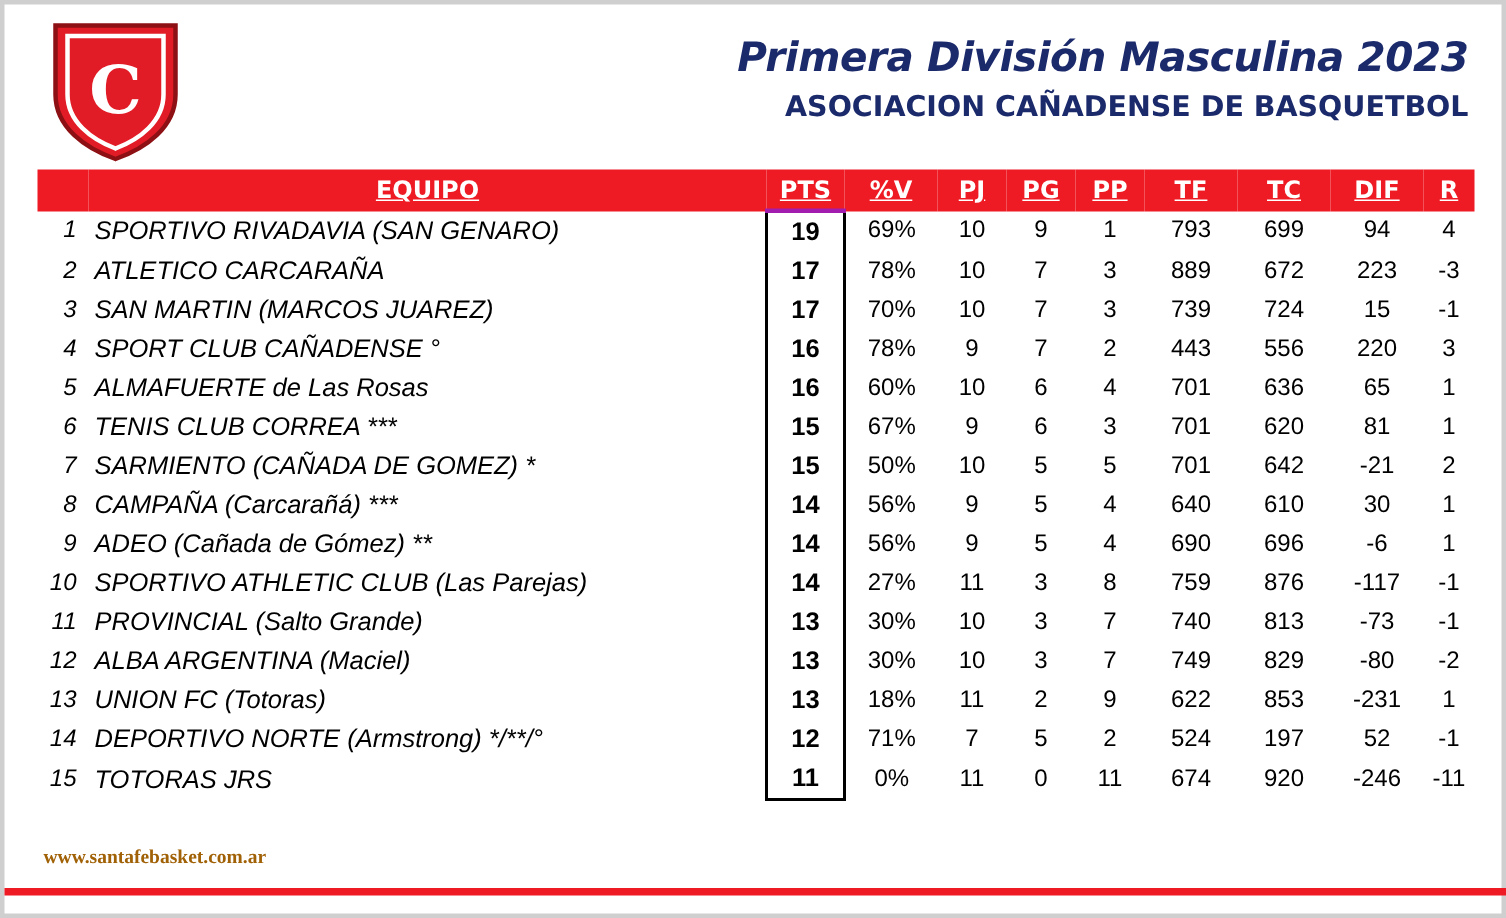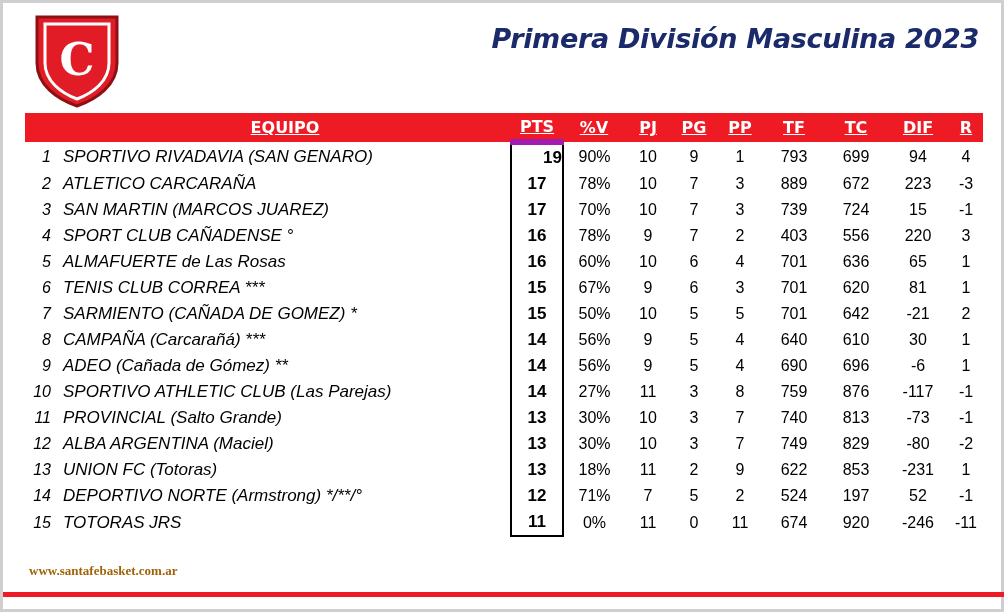--- a/index.html
+++ b/index.html
@@ -121,21 +121,21 @@
     font-weight: bold;
     font-size: 17px;
     border-left: 2px solid #000;
     border-right: 2px solid #000;
   }
   td.num {
     text-align: center;
     font-size: 16px;
   }
   
-  tbody tr:first-child td.pts { border-top: 6px solid #a21caf; text-align: right; }
+  tbody tr:first-child td.pts { border-top: 3px solid #a21caf; }
   tbody tr:last-child td.pts { border-bottom: 2px solid #000; }
 
   
   .footer {
     position: absolute;
     left: 0;
     right: 0;
     bottom: 0;
   }
   .site {
@@ -164,20 +164,21 @@
   <div class="header">
     <div class="crest">
       <svg width="92" height="96" viewBox="0 0 92 96">
         <path d="M6 4 H86 V50 C86 72 66 86 46 93 C26 86 6 72 6 50 Z" fill="#e21c26" stroke="#8d1014" stroke-width="3"></path>
         <path d="M14 11 H78 V50 C78 68 62 80 46 86 C30 80 14 68 14 50 Z" fill="none" stroke="#ffffff" stroke-width="3"></path>
         <text x="46" y="62" text-anchor="middle" font-family="DejaVu Serif, serif" font-size="44" font-weight="bold" fill="#ffffff">C</text>
       </svg>
     </div>
     <div class="title-block">
       <div class="title-main">Primera División Masculina 2023</div>
+      <div class="title-sub">ASOCIACION CAÑADENSE DE BASQUETBOL</div>
     </div>
   </div>
 
   <div class="tablewrap">
     <table class="standings">
       <thead>
         <tr>
           <th class="h-pos"></th>
           <th class="h-team">EQUIPO</th>
           <th class="h-pts">PTS</th>
@@ -189,21 +190,21 @@
           <th class="h-tc">TC</th>
           <th class="h-dif">DIF</th>
           <th class="h-r">R</th>
         </tr>
       </thead>
       <tbody id="tbody">
           <tr>
             <td class="pos">1</td>
             <td class="team">SPORTIVO RIVADAVIA (SAN GENARO)</td>
             <td class="pts">19</td>
-            <td class="num">90%</td>
+            <td class="num">69%</td>
             <td class="num">10</td>
             <td class="num">9</td>
             <td class="num">1</td>
             <td class="num">793</td>
             <td class="num">699</td>
             <td class="num">94</td>
             <td class="num">4</td>
           </tr>
           <tr>
             <td class="pos">2</td>
@@ -232,21 +233,21 @@
             <td class="num">-1</td>
           </tr>
           <tr>
             <td class="pos">4</td>
             <td class="team">SPORT CLUB CAÑADENSE °</td>
             <td class="pts">16</td>
             <td class="num">78%</td>
             <td class="num">9</td>
             <td class="num">7</td>
             <td class="num">2</td>
-            <td class="num">403</td>
+            <td class="num">443</td>
             <td class="num">556</td>
             <td class="num">220</td>
             <td class="num">3</td>
           </tr>
           <tr>
             <td class="pos">5</td>
             <td class="team">ALMAFUERTE de Las Rosas</td>
             <td class="pts">16</td>
             <td class="num">60%</td>
             <td class="num">10</td>

